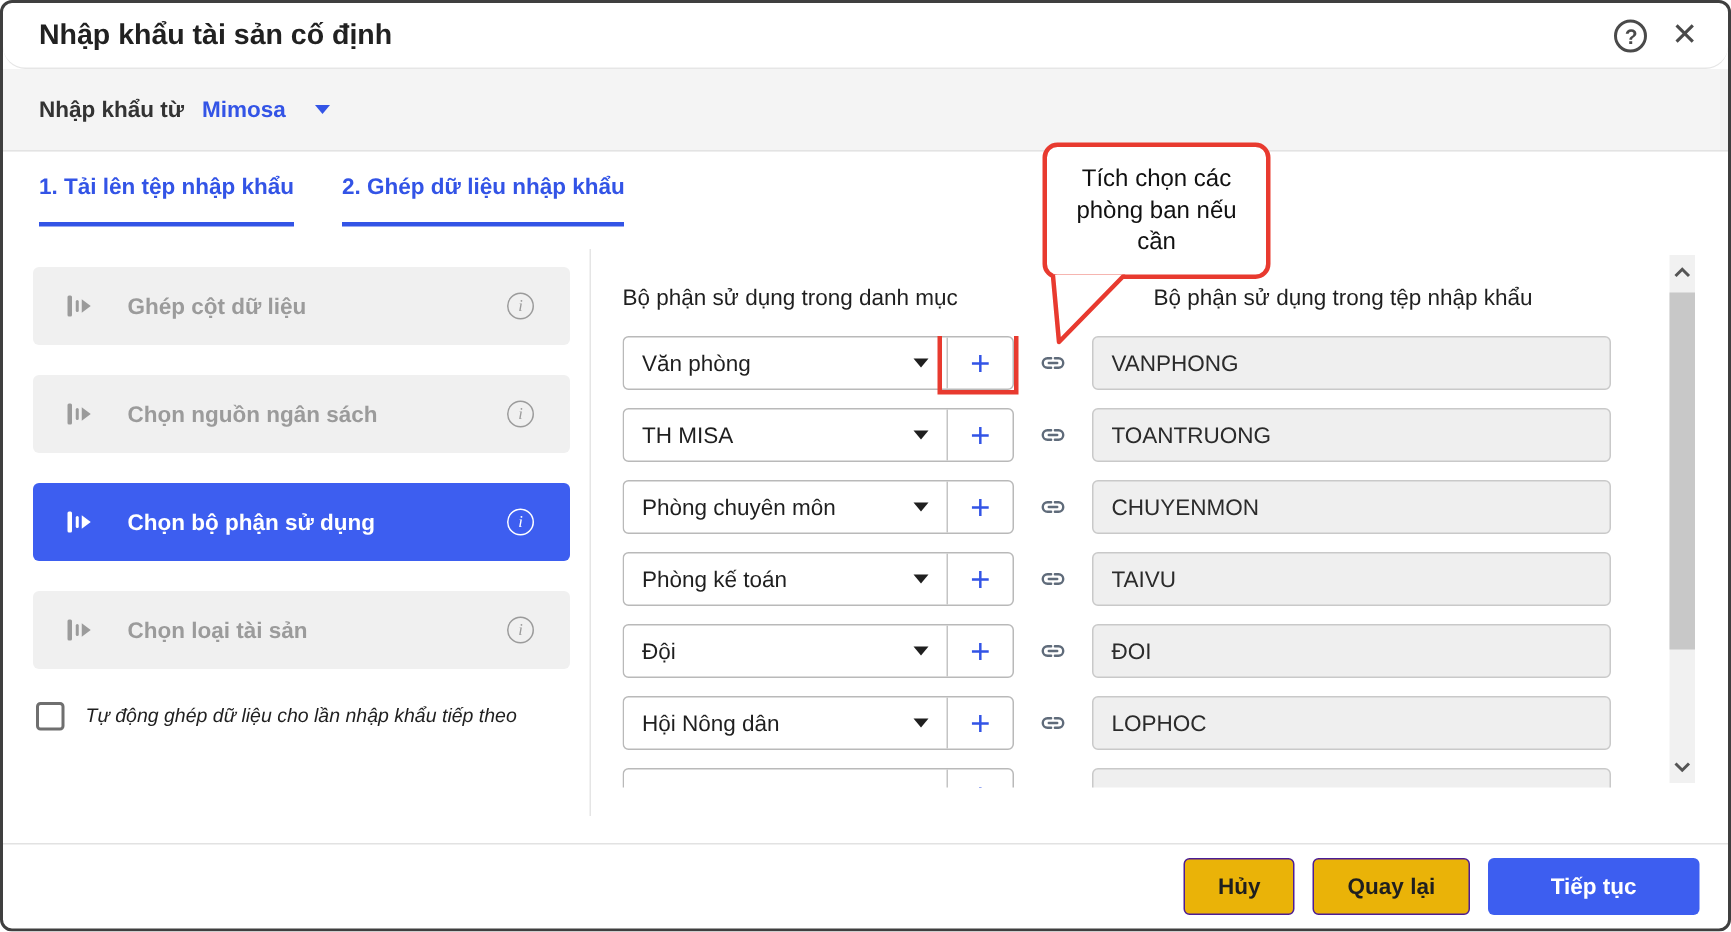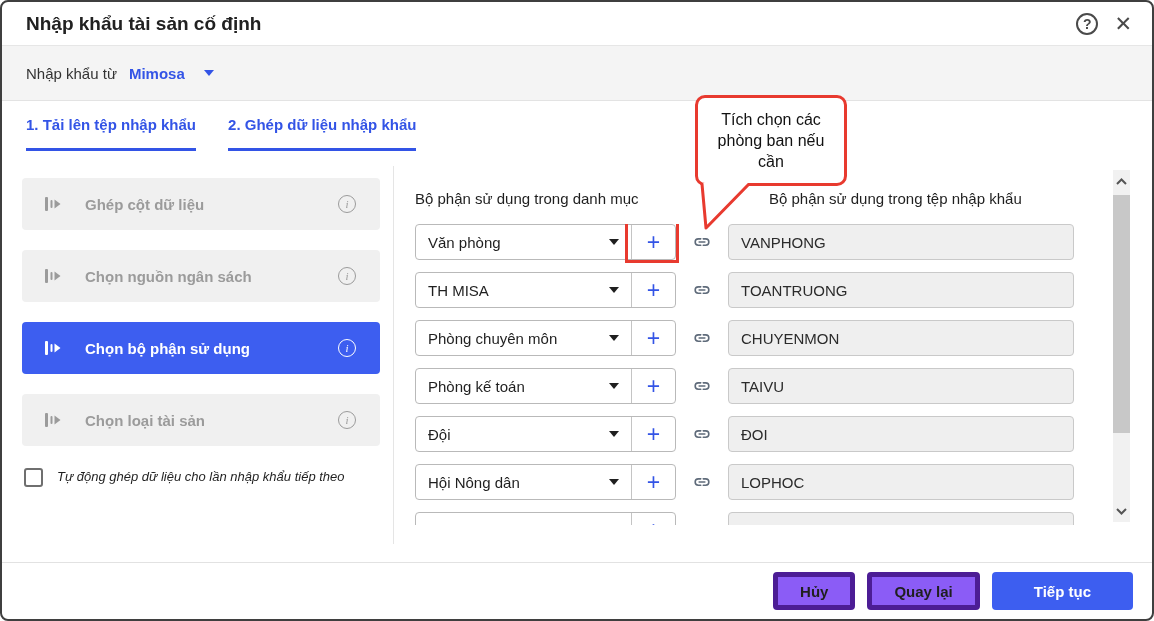--- a/index.html
+++ b/index.html
@@ -3,32 +3,32 @@
 <meta charset="utf-8">
 <style>
   * { box-sizing: border-box; margin: 0; padding: 0; }
   html, body { width: 1154px; height: 621px; overflow: hidden; background: #fff;
     font-family: "Liberation Sans", "DejaVu Sans", sans-serif; }
   #dialog { position: relative; width: 1154px; height: 621px; background: #fff;
     border: 2px solid #3f3f3f; border-radius: 8px; overflow: hidden; }
 
   
   .hdr { position: absolute; top: 0; left: 0; right: 0; height: 44px;
-    border-bottom: 1px solid #e6e6e6; display: flex; align-items: center; padding: 0 20px 0 24px; }
+    border-bottom: 1px solid #e6e6e6; display: flex; align-items: center; padding: 0 20px 0 24px; border-radius: 15px; }
   .hdr h1 { font-size: 19px; font-weight: bold; color: #212121; flex: 1; }
   .hdr-icons { display: flex; align-items: center; gap: 16px; }
   .help-c { width: 22px; height: 22px; border: 2px solid #4a4a4a; border-radius: 50%;
     display: flex; align-items: center; justify-content: center; font-size: 14px; font-weight: bold;
     color: #4a4a4a; cursor: pointer; }
   .close-x { font-size: 21px; color: #4a4a4a; cursor: pointer; line-height: 1; }
 
   
   .band { position: absolute; top: 44px; left: 0; right: 0; height: 55px; background: #f4f4f4;
     border-bottom: 1px solid #e3e3e3; display: flex; align-items: center; padding-left: 24px; }
-  .band .lbl { font-size: 15px; color: #333; }
+  .band .lbl { font-size: 15px; color: #333; font-weight: bold; }
   .band .src { margin-left: 12px; font-size: 15px; font-weight: bold; cursor: pointer;
     display: inline-flex; align-items: center; gap: 19px; }
   .caret { width: 0; height: 0; border-left: 5px solid transparent; border-right: 5px solid transparent;
     border-top: 6px solid currentColor; display: inline-block; }
 
   
   .tabs { position: absolute; top: 99px; left: 24px; height: 50px; display: flex; gap: 32px; }
   .tab { font-size: 15px; font-weight: bold; padding: 15px 0 9px 0; border-bottom: 3px solid; cursor: pointer; }
 
   
@@ -79,22 +79,22 @@
 
   
   .callout { position: absolute; left: 693px; top: 93px; width: 152px; height: 91px; background: #fff;
     border: 3px solid; border-radius: 10px; z-index: 6; display: flex; align-items: center; justify-content: center; }
   .callout .c-text { font-size: 16px; line-height: 21px; color: #111; text-align: center; width: 110px; }
   .tail { position: absolute; left: 694px; top: 181px; z-index: 7; pointer-events: none; }
 
   
   .footer { position: absolute; left: 0; right: 0; top: 560px; bottom: 0; border-top: 1px solid #e2e2e2;
     display: flex; align-items: center; justify-content: flex-end; gap: 12px; padding-right: 19px; }
-  .btn { height: 38px; border-radius: 4px; font-size: 15px; font-weight: bold; border: 5px solid #4c1d95;
-    background: #8b5cf6; color: #1f1f1f; display: flex; align-items: center; justify-content: center; cursor: pointer; }
+  .btn { height: 38px; border-radius: 4px; font-size: 15px; font-weight: bold; border: 1px solid #4c1d95;
+    background: #eab308; color: #1f1f1f; display: flex; align-items: center; justify-content: center; cursor: pointer; }
   .btn.ghost { padding: 0 22px; }
   .btn.primary { border: none; color: #fff; padding: 0 42px; }
 </style>
 </head>
 <body>
 
 <div id="dialog">
 
   <div class="hdr">
     <h1>Nhập khẩu tài sản cố định</h1>

